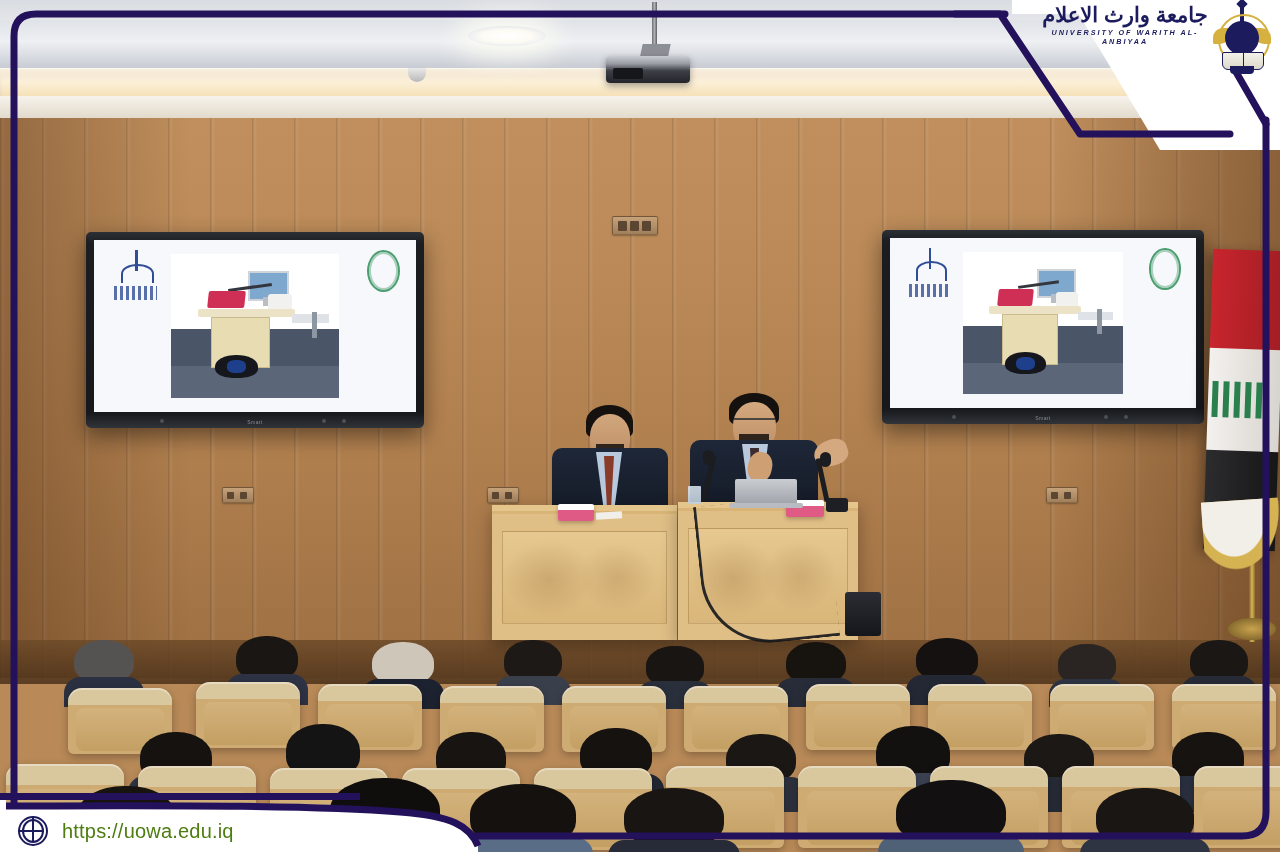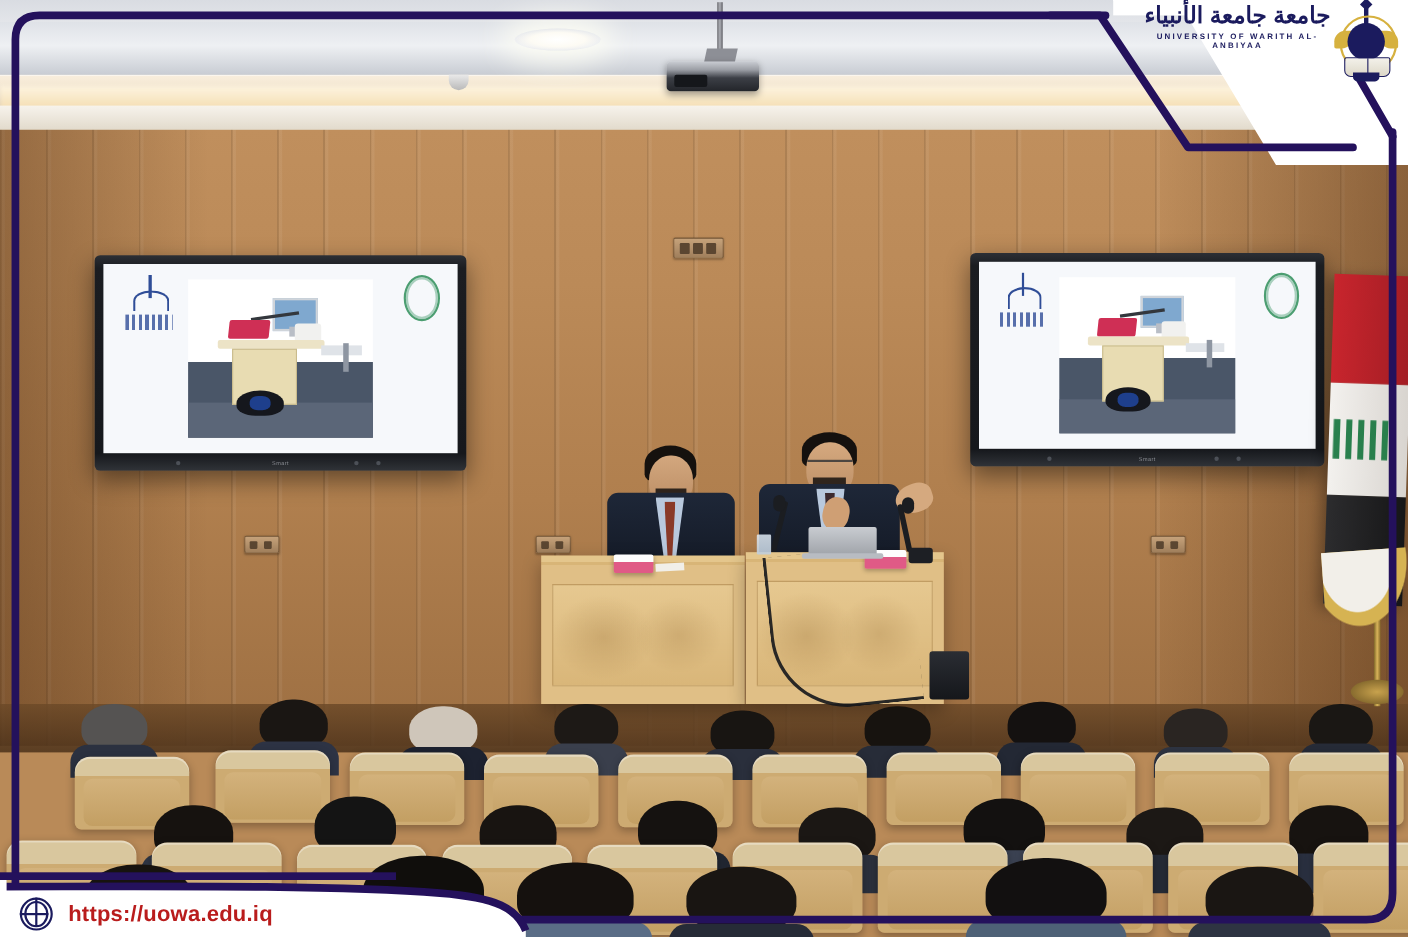--- a/index.html
+++ b/index.html
@@ -299,20 +299,21 @@
     position:absolute;left:1040px;top:4px;width:170px;text-align:center;
     pointer-events:auto;
   }
   .wordmark .ar{
     font-size:21px;font-weight:700;color:#1b1b5e;line-height:1.05;
     letter-spacing:1px;direction:rtl;
   }
   .wordmark .en{
     margin-top:2px;font-size:7.2px;font-weight:700;color:#1b1b5e;
     letter-spacing:2.0px;
+    font-style:italic;
   }
 
   
   .crest{
     position:absolute;left:1214px;top:2px;width:56px;height:74px;
   }
   .crest .ring{
     position:absolute;left:4px;top:12px;width:48px;height:48px;border-radius:50%;
     border:2px solid #d6b13f;
   }
@@ -363,21 +364,21 @@
   }
   .globe:after{
     content:"";position:absolute;left:-2px;top:50%;width:26px;height:2px;
     background:#1b1b5e;transform:translateY(-50%);
   }
   .globe span{
     position:absolute;left:2px;top:1px;width:18px;height:20px;
     border:2px solid #1b1b5e;border-radius:50%;
   }
   .url{
-    font-size:20px;font-weight:700;color:#b91c1c;letter-spacing:.2px;
+    font-size:20px;font-weight:400;color:#4d7c0f;letter-spacing:.2px;
   }
   .dept{
     font-size:18px;font-weight:700;color:#1b1b5e;direction:rtl;
     margin-left:44px;
   }
 </style>
 </head>
 <body>
 
 <div class="stage">
@@ -706,21 +707,21 @@
 
       <path d="M -10,862 L -10,806 C 120,806 300,804 400,812 C 452,816 470,826 478,846 L 478,862 Z" fill="#ffffff"></path>
       <path d="M -10,806 C 120,806 300,804 400,812 C 452,816 470,826 478,846" fill="none" stroke="#24115c" stroke-width="7"></path>
 
       <rect x="0" y="793" width="360" height="7" fill="#24115c"></rect>
       <rect x="0" y="800" width="6" height="52" fill="#ffffff"></rect>
     </svg>
   </div>
 
   <div class="wordmark">
-    <div class="ar">جامعة جامعة الأنبياء</div>
+    <div class="ar">جامعة وارث الاعلام</div>
     <div class="en">UNIVERSITY OF WARITH AL-ANBIYAA</div>
   </div>
 
   <div class="crest">
     <div class="spiretip"></div>
     <div class="spire"></div>
     <div class="ring"></div>
     <div class="wing-l"></div>
     <div class="wing-r"></div>
     <div class="inner"></div>

